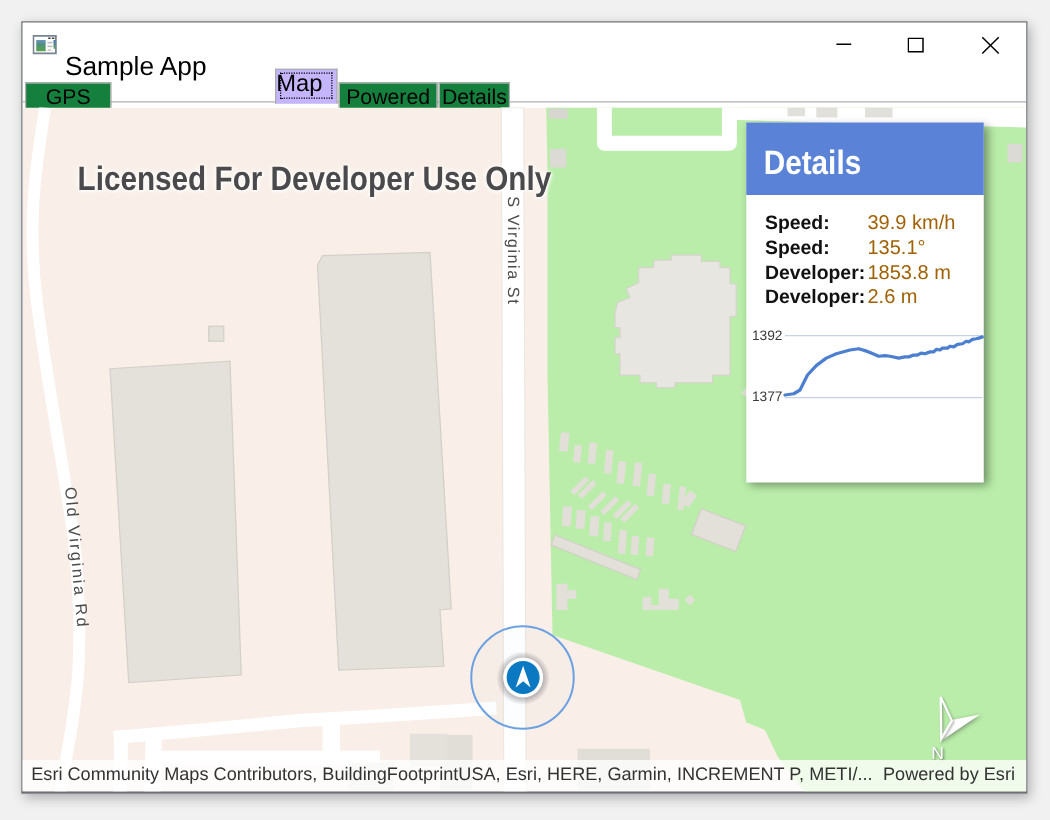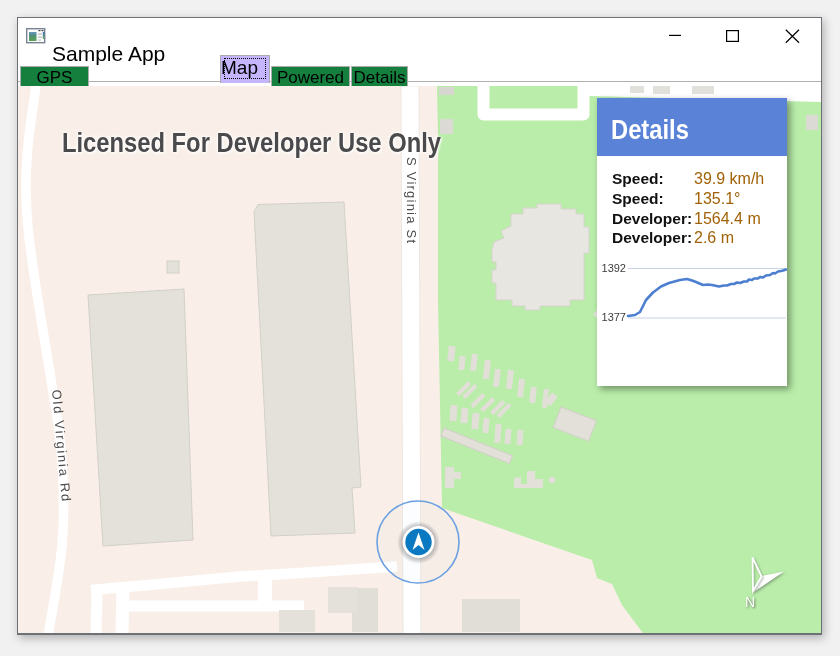--- a/index.html
+++ b/index.html
@@ -199,27 +199,31 @@
     <div class="dhead"></div>
     <div class="dtitle">Details</div>
 
     <div class="dl" style="top:72px">Speed:</div>
       <div class="dv" style="top:72px">39.9 km/h</div>
 
     <div class="dl" style="top:91.5px">Speed:</div>
       <div class="dv" style="top:91.5px">135.1°</div>
 
     <div class="dl" style="top:111.5px">Developer:</div>
-      <div class="dv" style="top:111.5px">1564.4 m</div>
+      <div class="dv" style="top:111.5px">1853.8 m</div>
 
     <div class="dl" style="top:131px">Developer:</div>
       <div class="dv" style="top:131px">2.6 m</div>
 
     <svg style="position:absolute;left:0;top:160px" width="190" height="64" viewBox="617 258 190 64">
       <line x1="648" y1="268.5" x2="806" y2="268.5" stroke="#c7d2e8" stroke-width="1"></line>
       <line x1="648" y1="318" x2="806" y2="318" stroke="#c7d2e8" stroke-width="1"></line>
       <text x="646" y="272" font-size="11" fill="#3c3c3c" text-anchor="end" font-family="Liberation Sans,sans-serif">1392</text>
       <text x="646" y="321" font-size="11" fill="#3c3c3c" text-anchor="end" font-family="Liberation Sans,sans-serif">1377</text>
       <polyline points="648,316 655,315 660,312 666,300 673,292.5 681,286.5 689,283 700,280 707,279 712,280.5 716,282 723,285 728,284.5 732,285 739,286.5 744,285.5 747,285.5 751,284 754,284 757,282.5 760,283 764,281.5 767,281.5 769,279.5 772,280 774,278.5 778,278.5 780,277 783,277.5 786,275.5 790,275 793,273 795,273.5 798,271.5 801,271 803,270.5 806,269.5" fill="none" stroke="#4d7fd0" stroke-width="2.6" stroke-linejoin="round" stroke-linecap="round"></polyline>
     </svg>
   </div>
 
+  <div class="attrib">
+    <span style="position:absolute;left:7px;top:4px">Esri Community Maps Contributors, BuildingFootprintUSA, Esri, HERE, Garmin, INCREMENT P, METI/...</span>
+    <span style="position:absolute;right:9px;top:4px">Powered by Esri</span>
+  </div>
 </div>
 
 </body></html>

